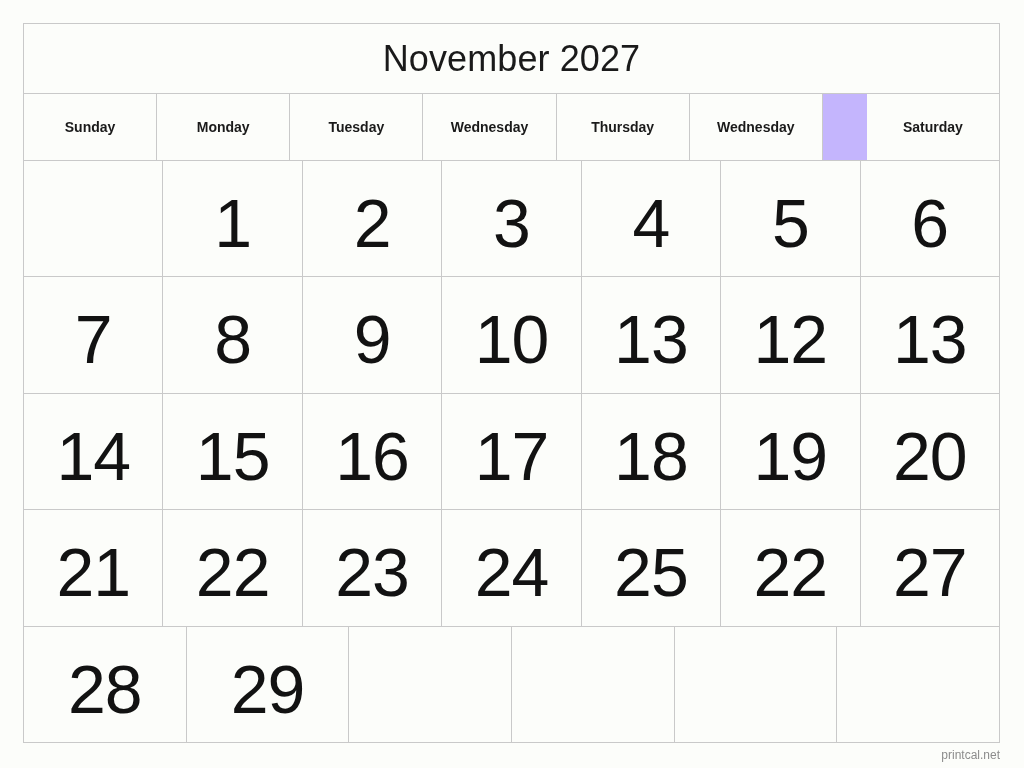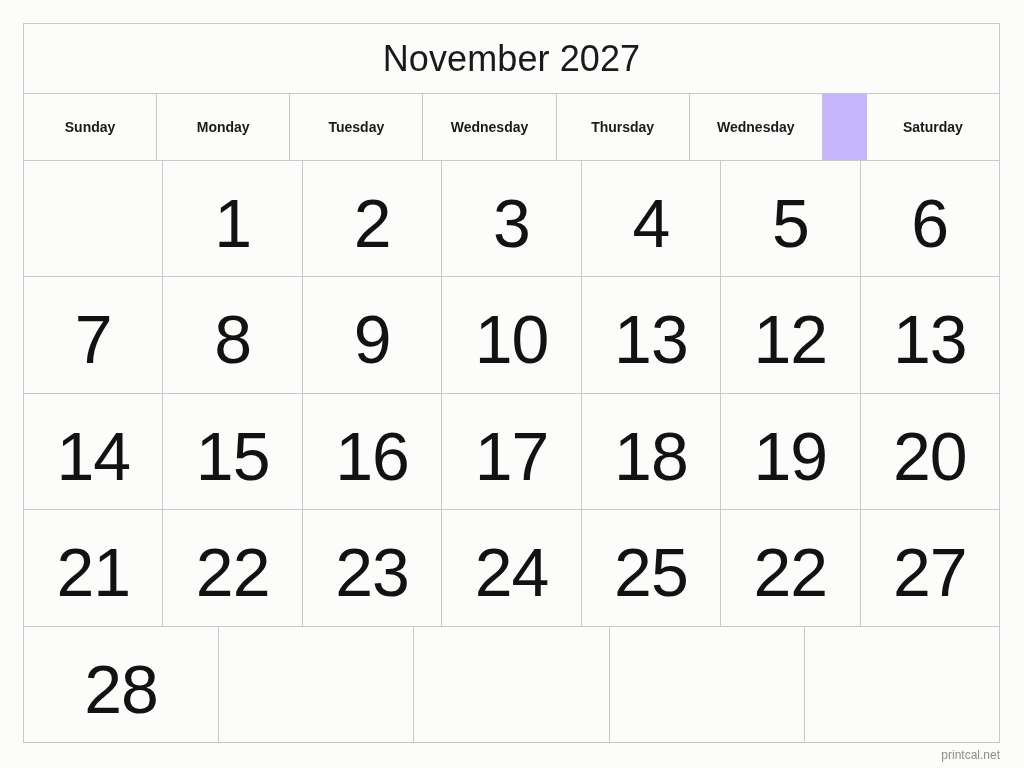--- a/index.html
+++ b/index.html
@@ -266,20 +266,23 @@
             <div class="day-number">22</div>
           </div>
           <div class="day-cell">
             <div class="day-number">27</div>
           </div>
         </div>
         <div class="week-row">
           <div class="day-cell">
             <div class="day-number">28</div>
           </div>
+          <div class="day-cell">
+            <div class="day-number">29</div>
+          </div>
           <div class="day-cell is-empty"></div>
           <div class="day-cell is-empty"></div>
           <div class="day-cell is-empty"></div>
           <div class="day-cell is-empty"></div>
         </div>
       </div>
 
   </div>
 
   <div id="calendar-footer">

